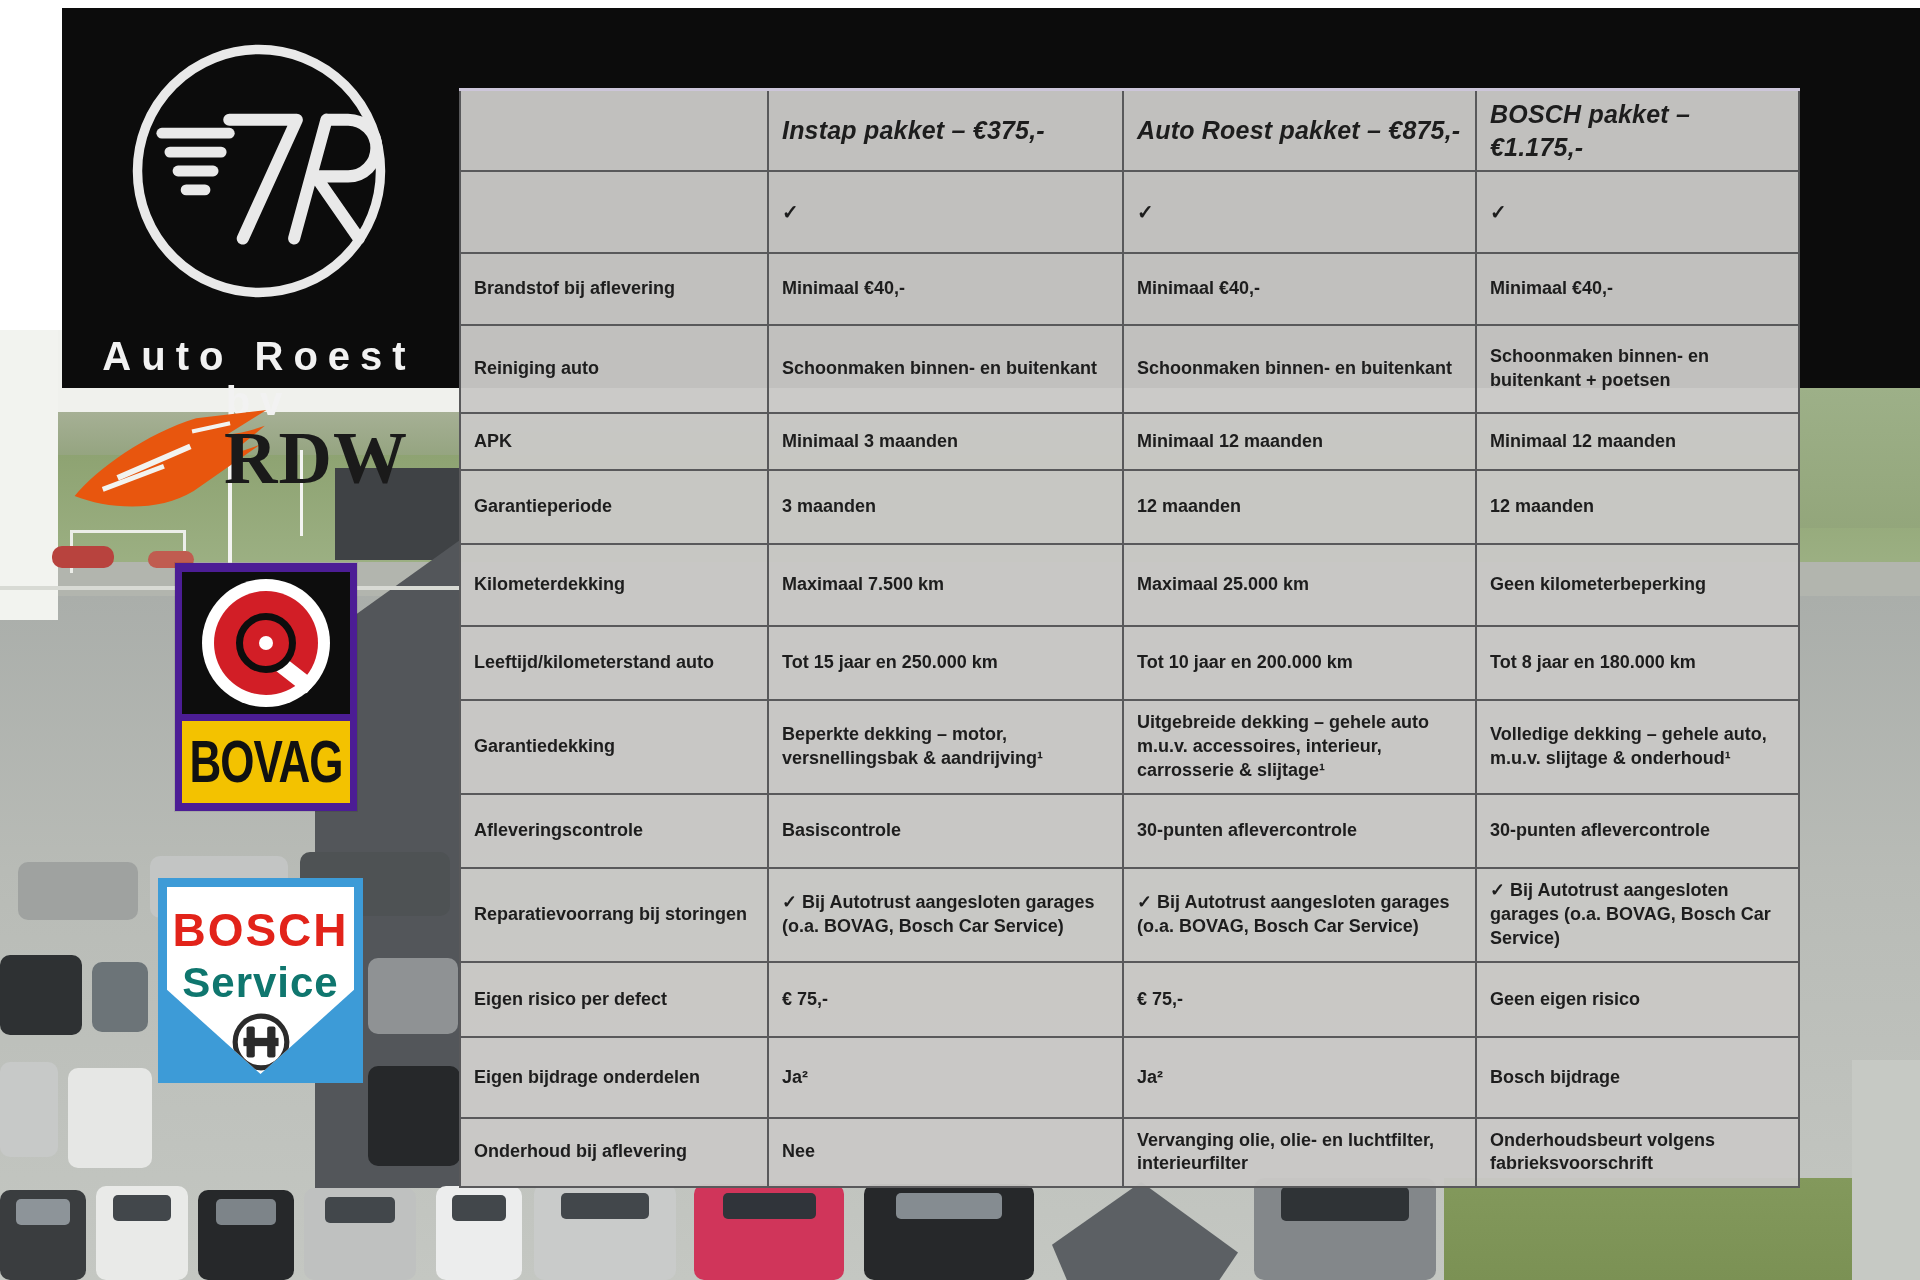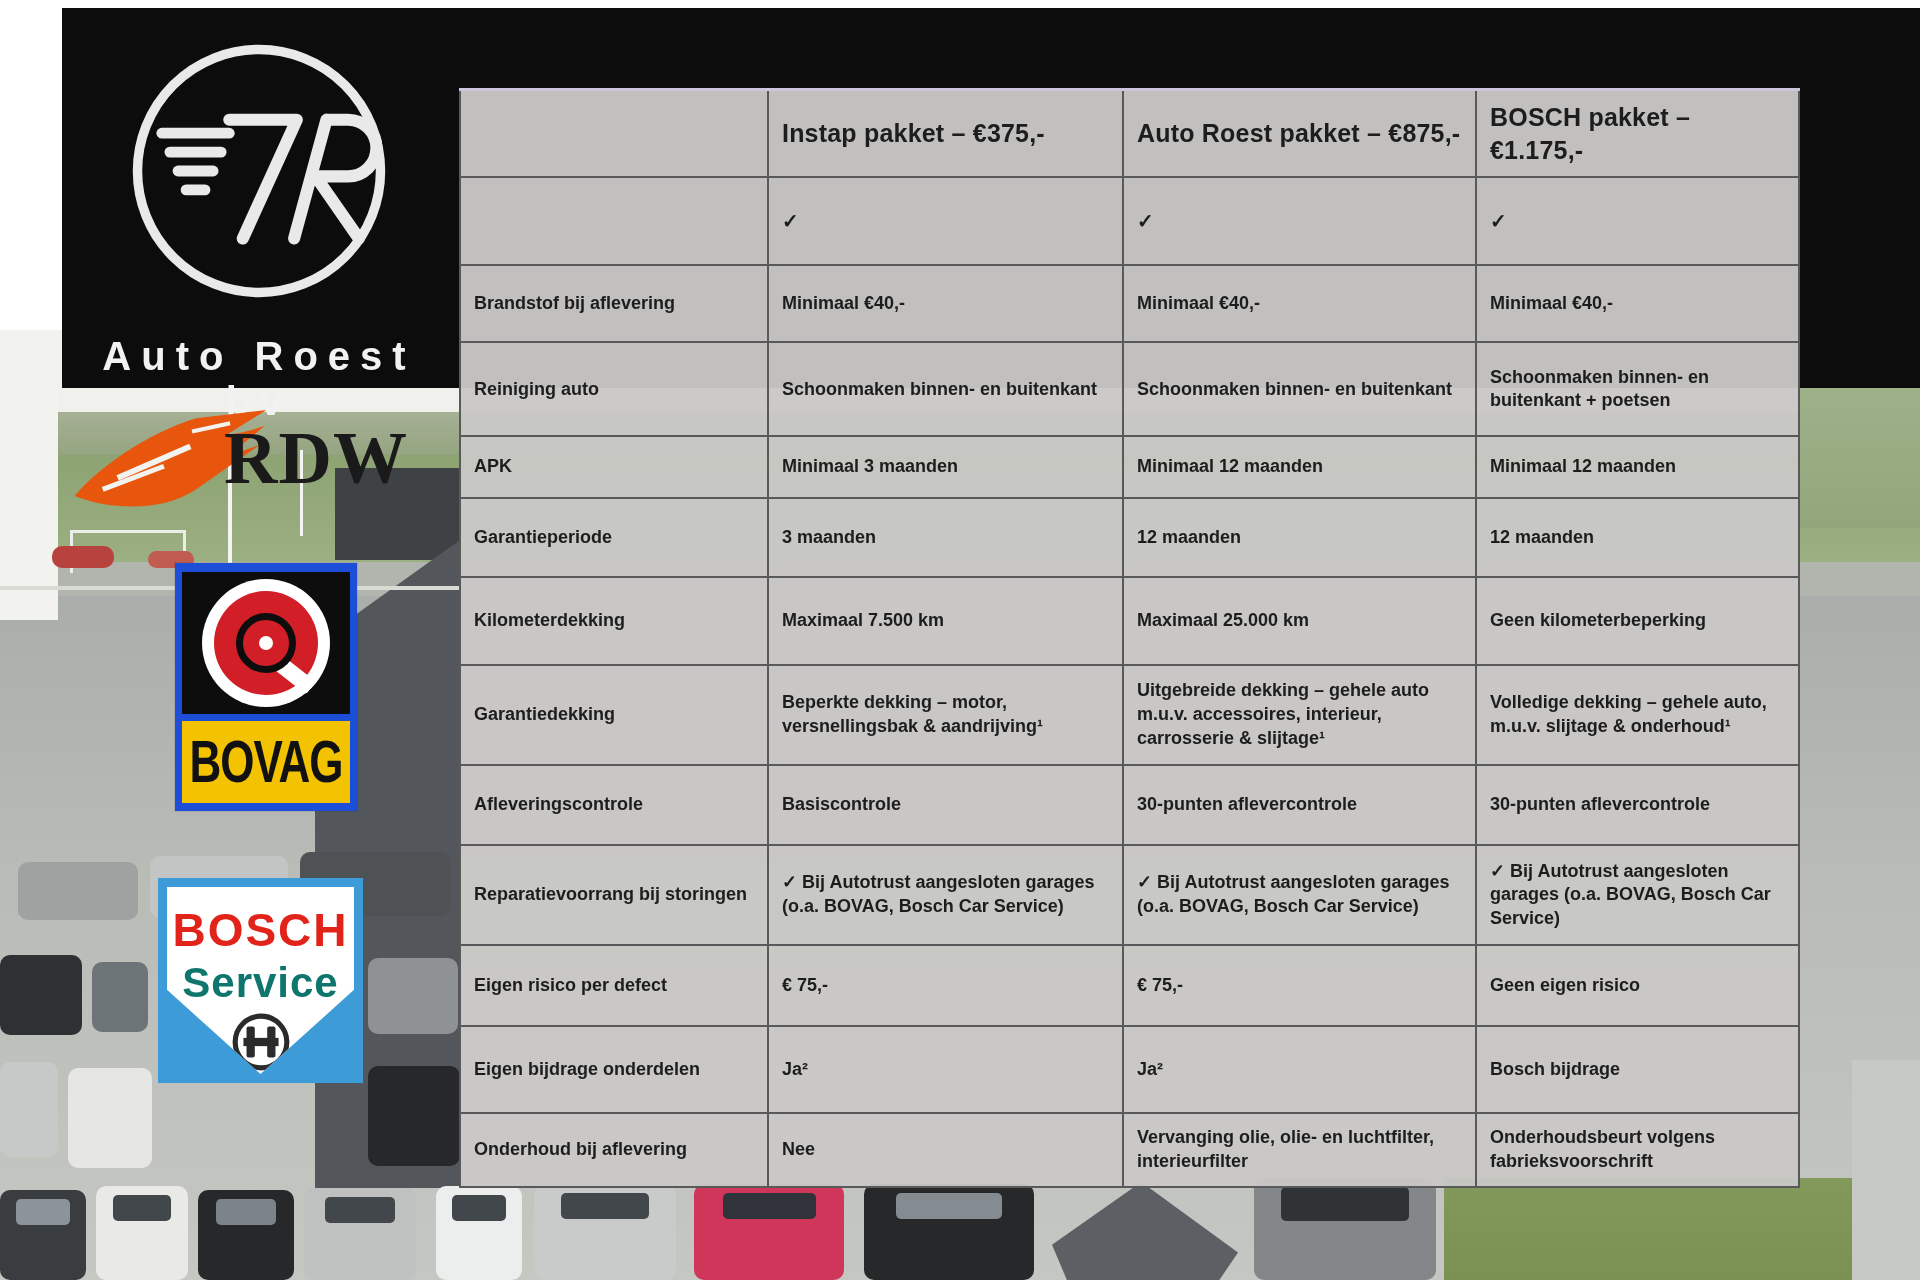--- a/index.html
+++ b/index.html
@@ -22,21 +22,21 @@
   .black-band{position:absolute;left:62px;top:8px;right:0;height:380px;background:#0c0c0c;}
   .logo-box{position:absolute;left:62px;top:8px;width:394px;height:380px;color:#eaeaea;}
   .logo-box svg{position:absolute;left:62px;top:22px;}
   .brand-name{position:absolute;left:0;right:0;top:326px;text-align:center;
               font-size:40px;font-weight:bold;letter-spacing:10px;color:#f2f2f2;}
   
   .rdw{position:absolute;left:68px;top:398px;width:340px;height:125px;}
   .rdw-text{position:absolute;right:0;top:18px;font-family:"Liberation Serif",serif;
             font-size:74px;font-weight:bold;color:#1a1a1a;letter-spacing:1px;}
   
-  .bovag{position:absolute;left:175px;top:563px;width:182px;height:248px;background:#1d4ed8;
+  .bovag{position:absolute;left:175px;top:563px;width:182px;height:248px;background:#4c1d95;
          padding:0;box-shadow:0 0 0 1px rgba(0,0,0,0.08);}
   .bovag-emblem{position:absolute;left:7px;top:9px;width:168px;height:142px;background:#0d0d0d;}
   .bovag-ring{position:absolute;left:50%;top:50%;width:128px;height:128px;margin:-64px 0 0 -64px;
               background:#ffffff;border-radius:50%;}
   .bovag-red{position:absolute;left:50%;top:50%;width:104px;height:104px;margin:-52px 0 0 -52px;
              background:#d21e26;border-radius:50%;}
   .bovag-key{position:absolute;left:50%;top:50%;width:46px;height:46px;margin:-30px 0 0 -30px;
              background:#d21e26;border:7px solid #0d0d0d;border-radius:50%;}
   .bovag-key b{position:absolute;left:50%;top:50%;width:14px;height:14px;margin:-7px 0 0 -7px;
                background:#ffffff;border-radius:50%;}
@@ -171,21 +171,21 @@
   </div>
 
   <table class="pkg">
     <colgroup>
       <col style="width:308px">
         <col style="width:355px">
         <col style="width:353px">
         <col style="width:323px">
     </colgroup>
     <tbody>
-        <tr class="head" style="height:77px;">
+        <tr class="head" style="height:77px;font-style:italic;">
       <td></td>
       <td>Instap pakket – €375,-</td>
       <td>Auto Roest pakket – €875,-</td>
       <td>BOSCH pakket – €1.175,-</td>
     </tr>
     <tr style="height:80px;">
       <td></td>
       <td class="chk">✓</td>
       <td class="chk">✓</td>
       <td class="chk">✓</td>
@@ -213,20 +213,26 @@
       <td>3 maanden</td>
       <td>12 maanden</td>
       <td>12 maanden</td>
     </tr>
     <tr style="height:80px;">
       <td>Kilometerdekking</td>
       <td>Maximaal 7.500 km</td>
       <td>Maximaal 25.000 km</td>
       <td>Geen kilometerbeperking</td>
     </tr>
+    <tr style="height:73px;">
+      <td>Leeftijd/kilometerstand auto</td>
+      <td>Tot 15 jaar en 250.000 km</td>
+      <td>Tot 10 jaar en 200.000 km</td>
+      <td>Tot 8 jaar en 180.000 km</td>
+    </tr>
     <tr style="height:92px;">
       <td>Garantiedekking</td>
       <td>Beperkte dekking – motor, versnellingsbak &amp; aandrijving¹</td>
       <td>Uitgebreide dekking – gehele auto m.u.v. accessoires, interieur, carrosserie &amp; slijtage¹</td>
       <td>Volledige dekking – gehele auto, m.u.v. slijtage &amp; onderhoud¹</td>
     </tr>
     <tr style="height:73px;">
       <td>Afleveringscontrole</td>
       <td>Basiscontrole</td>
       <td>30-punten aflevercontrole</td>

